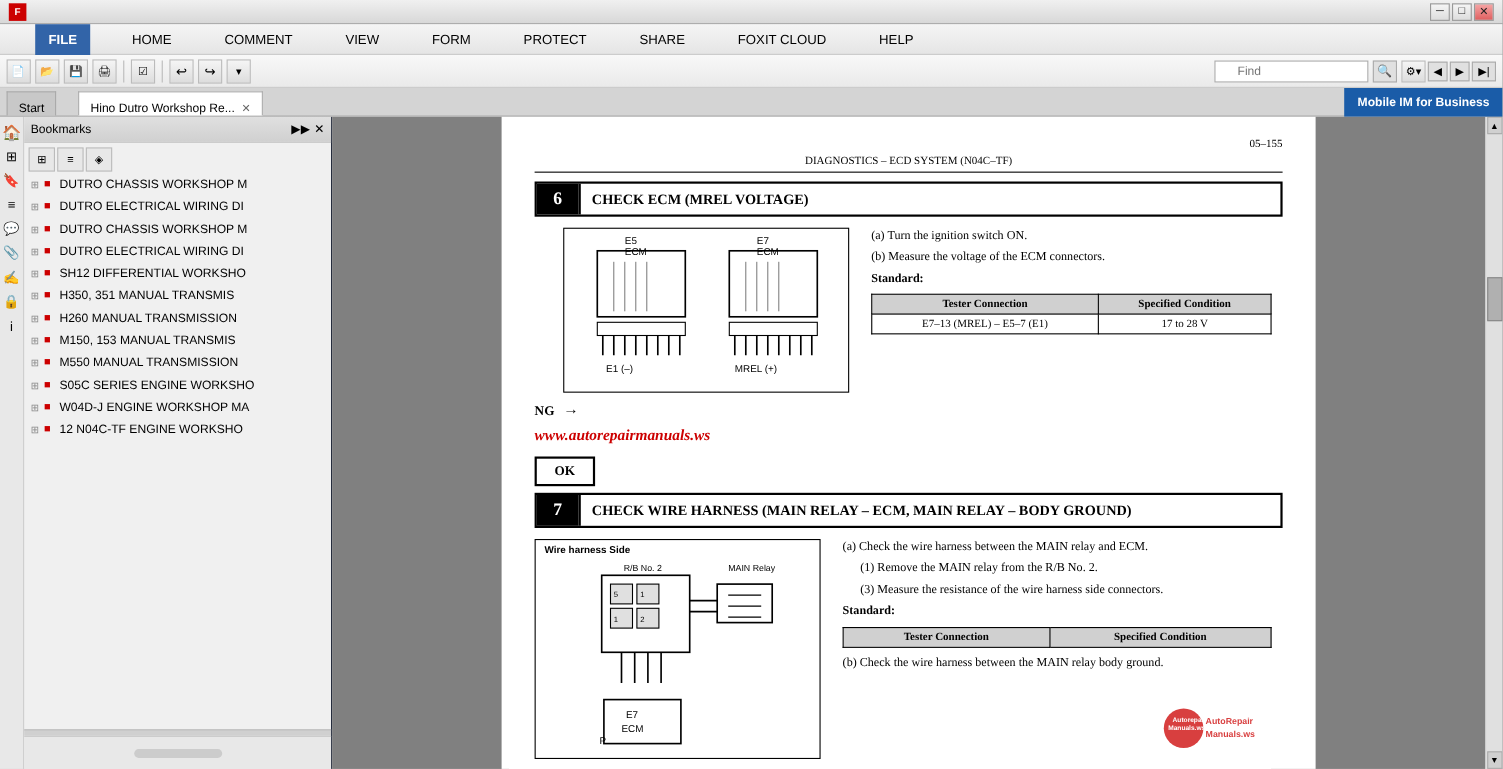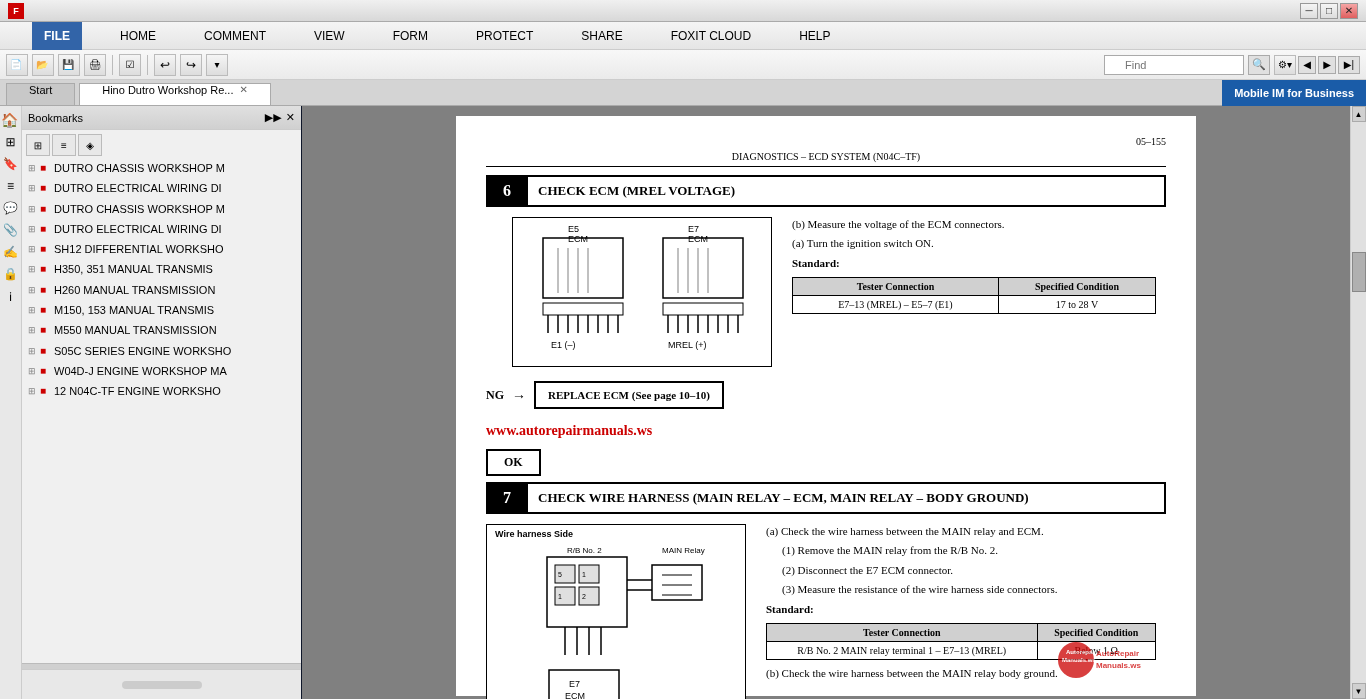--- a/index.html
+++ b/index.html
@@ -82,29 +82,29 @@
       height: 26px;
       background: #d4d4d4;
       display: flex;
       align-items: flex-end;
       padding: 0 0 0 6px;
       border-bottom: 1px solid #aaa;
       position: relative;
     }
     .tab {
       height: 22px;
-      padding: 0 22px;
-      display: flex; align-items: flex-start;
+      padding: 0 10px;
+      display: flex; align-items: flex-end;
       font-size: 11px;
       background: #c8c8c8;
       border: 1px solid #aaa;
       border-bottom: none;
       cursor: pointer;
       gap: 6px;
-      margin-right: 4px;
+      margin-right: 20px;
     }
     .tab.active { background: #ffffff; }
     .tab-close { font-size: 10px; cursor: pointer; color: #666; }
     #mobile-im {
       position: absolute;
       right: 0; top: 0;
       height: 26px;
       background: #1a5ca8;
       color: white;
       font-size: 11px;
@@ -170,21 +170,20 @@
     }
     .icon-bar-btn { width: 18px; height: 20px; display: flex; align-items: center; justify-content: center; cursor: pointer; font-size: 12px; }
 
     
     #pdf-area {
       flex: 1;
       background: #808080;
       overflow-y: auto;
       display: flex;
       justify-content: center;
-      padding: 10px;
     }
     #pdf-page {
       background: white;
       width: 740px;
       min-height: 580px;
       padding: 20px 30px;
       font-family: 'Times New Roman', serif;
       font-size: 11px;
       position: relative;
     }
@@ -483,24 +482,24 @@
             <line x1="75" y1="30" x2="75" y2="75" stroke="#000" stroke-width="0.5"></line>
             <line x1="165" y1="30" x2="165" y2="75" stroke="#000" stroke-width="0.5"></line>
             <line x1="175" y1="30" x2="175" y2="75" stroke="#000" stroke-width="0.5"></line>
             <line x1="185" y1="30" x2="185" y2="75" stroke="#000" stroke-width="0.5"></line>
             <line x1="195" y1="30" x2="195" y2="75" stroke="#000" stroke-width="0.5"></line>
           </svg>
         </div>
 
         <div class="instructions">
           <div class="step-line">
-            <span>(b)  Measure the voltage of the ECM connectors.</span>
+            <span>(a)  Turn the ignition switch ON.</span>
           </div>
           <div class="step-line">
-            <span>(a)  Turn the ignition switch ON.</span>
+            <span>(b)  Measure the voltage of the ECM connectors.</span>
           </div>
           <div class="step-line bold">Standard:</div>
           <table class="std-table">
             <thead>
               <tr>
                 <th>Tester Connection</th>
                 <th>Specified Condition</th>
               </tr>
             </thead>
             <tbody>
@@ -510,25 +509,22 @@
               </tr>
             </tbody>
           </table>
         </div>
       </div>
 
       
       <div style="display:flex;align-items:center;gap:8px;margin-bottom:8px;">
         <span style="font-weight:bold;font-size:12px;">NG</span>
         <span style="font-size:14px;">→</span>
-        <div class="ng-replace">
-          <span>REPLACE ECM (See page 10–10)</span>
-        </div>
-      </div>
-      <div style="color:#c00;font-size:14px;font-weight:bold;margin-bottom:4px;">www.autorepairmanuals.ws</div>
+      </div>
+      <div style="color:#c00;font-size:14px;font-weight:bold;font-style:italic;margin-bottom:4px;">www.autorepairmanuals.ws</div>
 
       
       <div class="ok-box">OK</div>
 
       
       <div class="section-box">
         <div class="section-num">7</div>
         <div class="section-title">CHECK WIRE HARNESS (MAIN RELAY – ECM, MAIN RELAY – BODY GROUND)</div>
       </div>
 
@@ -570,35 +566,30 @@
             <text x="82" y="162" font-size="9" font-family="Arial">E7</text>
             <text x="78" y="174" font-size="9" font-family="Arial">ECM</text>
 
             <text x="58" y="185" font-size="9" font-family="Arial">P</text>
           </svg>
         </div>
 
         <div class="instructions">
           <div class="step-line">(a)  Check the wire harness between the MAIN relay and ECM.</div>
           <div class="step-line" style="padding-left:16px;">(1)  Remove the MAIN relay from the R/B No. 2.</div>
-          <div class="step-line" style="padding-left:16px;">(2)  Disconnect the E7 ECM connector.</div>
           <div class="step-line" style="padding-left:16px;">(3)  Measure the resistance of the wire harness side connectors.</div>
           <div class="step-line bold">Standard:</div>
           <table class="std-table">
             <thead>
               <tr>
                 <th>Tester Connection</th>
                 <th>Specified Condition</th>
               </tr>
             </thead>
             <tbody>
-              <tr>
-                <td>R/B No. 2 MAIN relay terminal 1 – E7–13 (MREL)</td>
-                <td>Below 1 Ω</td>
-              </tr>
             </tbody>
           </table>
           <div class="step-line" style="margin-top:6px;">(b)  Check the wire harness between the MAIN relay body ground.</div>
         </div>
       </div>
 
       
       <div style="position:absolute;right:20px;bottom:14px;opacity:0.75;">
         <svg width="120" height="40" viewBox="0 0 120 40">
           <circle cx="20" cy="20" r="18" fill="#c00"></circle>

